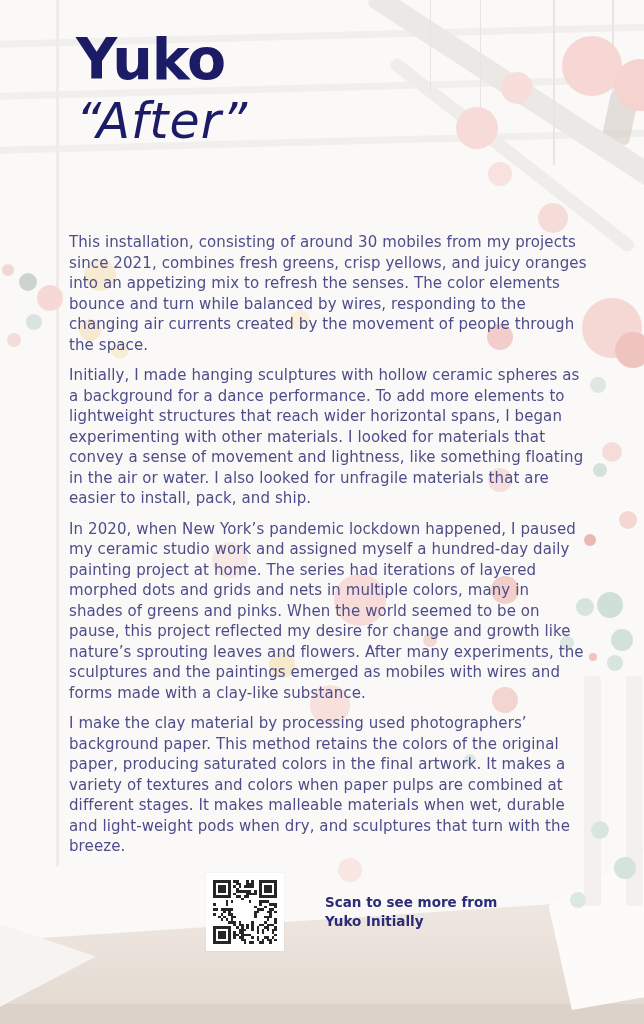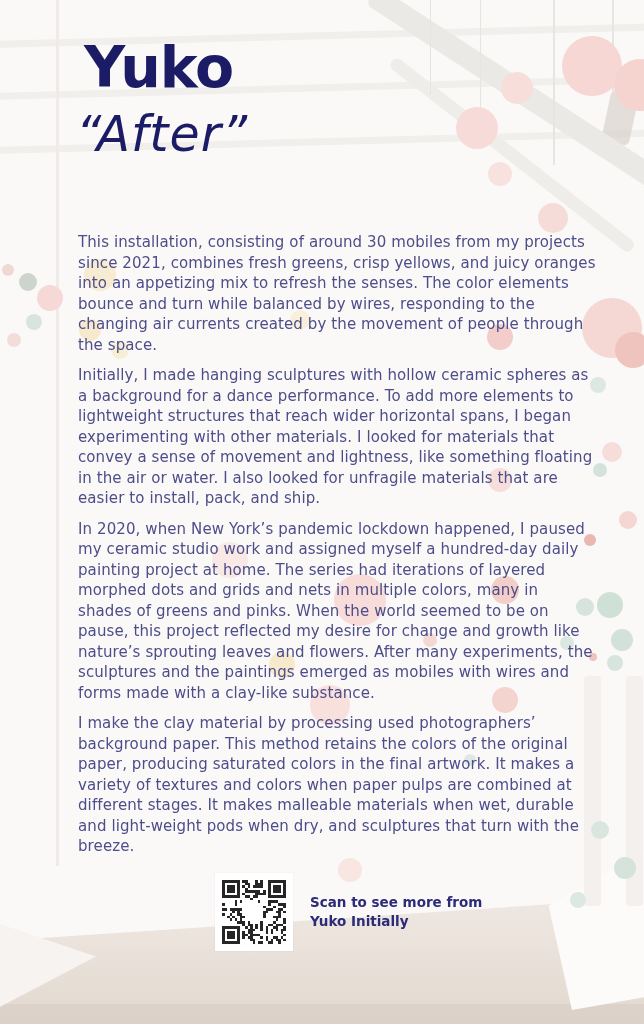--- a/index.html
+++ b/index.html
@@ -23,29 +23,29 @@
   .floor-edge{left:0;top:1004px;width:644px;height:20px;background:#d9cfc7;opacity:.75;}
   .sheet-right{left:538px;top:852px;width:106px;height:158px;background:#fcfbfa;
                clip-path:polygon(10% 34%,100% 0,100% 92%,32% 100%);
                box-shadow:-2px 2px 4px rgba(0,0,0,.05);}
   .sheet-left{left:0;top:924px;width:96px;height:90px;background:#f6f3f0;
               clip-path:polygon(0 0,100% 36%,0 92%);}
   .column{top:676px;width:17px;height:230px;background:#f3f0ed;border-radius:4px;}
 
   
   .title-block{position:absolute;left:76px;top:28px;z-index:2;}
-  .title-block h1{margin:8px;font-size:57px;line-height:62px;font-weight:700;
+  .title-block h1{margin:0;font-size:57px;line-height:62px;font-weight:700;
                   letter-spacing:-1px;color:var(--c-title,#1c1c66);}
   .title-block h1 span{display:block;}
   .subtitle{margin-top:3px;font-size:49px;line-height:58px;font-style:italic;font-weight:400;
             letter-spacing:1px;color:var(--c-title,#1c1c66);}
-  .content{position:absolute;left:78px;top:232px;width:518px;z-index:2;}
+  .content{position:absolute;left:69px;top:232px;width:518px;z-index:2;}
   .content p{margin:0 0 10px 0;font-size:15px;line-height:20.5px;
              color:var(--c-body,#4d4d8a);letter-spacing:.1px;}
-  .qr-row{display:flex;align-items:center;margin:16px 0 0 137px;}
+  .qr-row{display:flex;align-items:center;margin:16px 0 0 137px;gap:24px;}
   .qr-box{width:78px;height:78px;background:#ffffff;display:flex;align-items:center;
           justify-content:center;box-shadow:0 0 0 1px rgba(0,0,0,.02);}
   .qr-box svg{width:64px;height:64px;fill:#262626;shape-rendering:crispEdges;}
   .qr-label{margin-left:17px;font-size:13.5px;line-height:19px;font-weight:700;
             color:var(--c-caption,#2b2b78);}
   .qr-label span{display:block;}
 </style>
 </head>
 <body>
 

